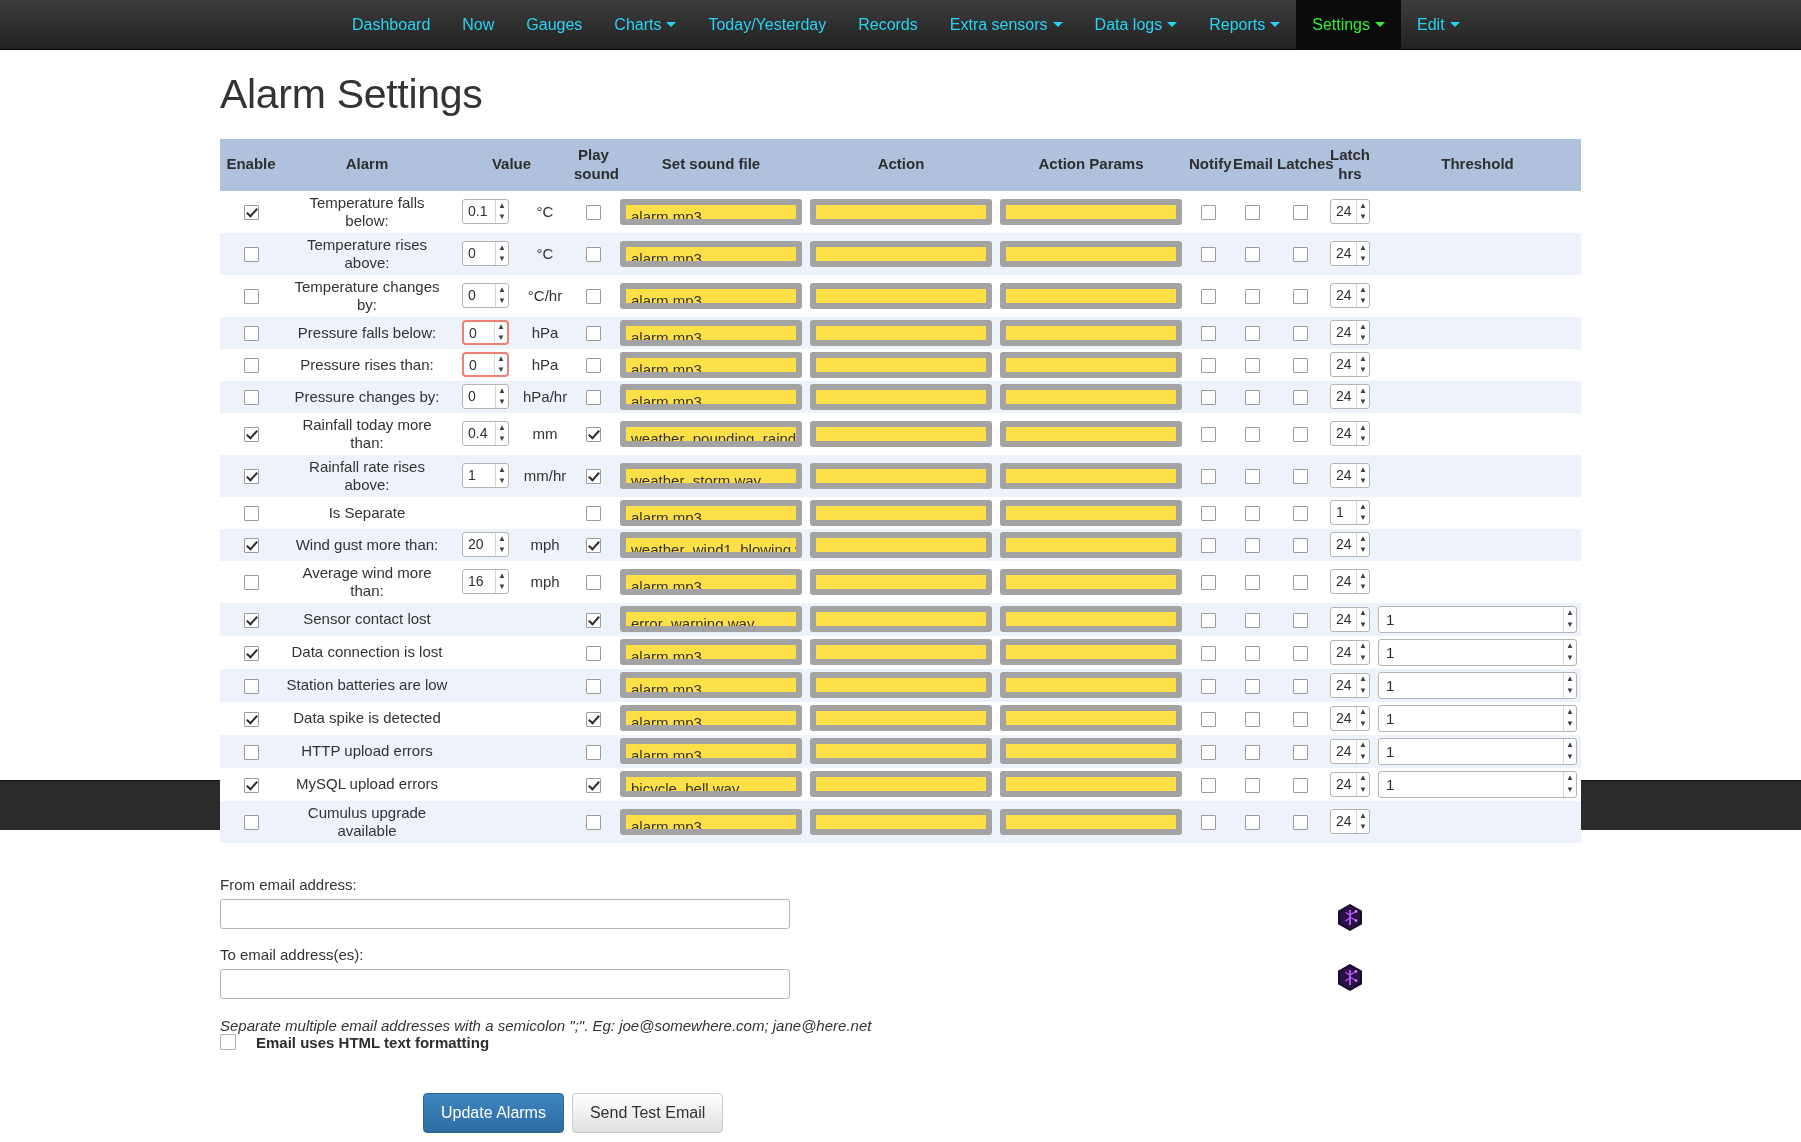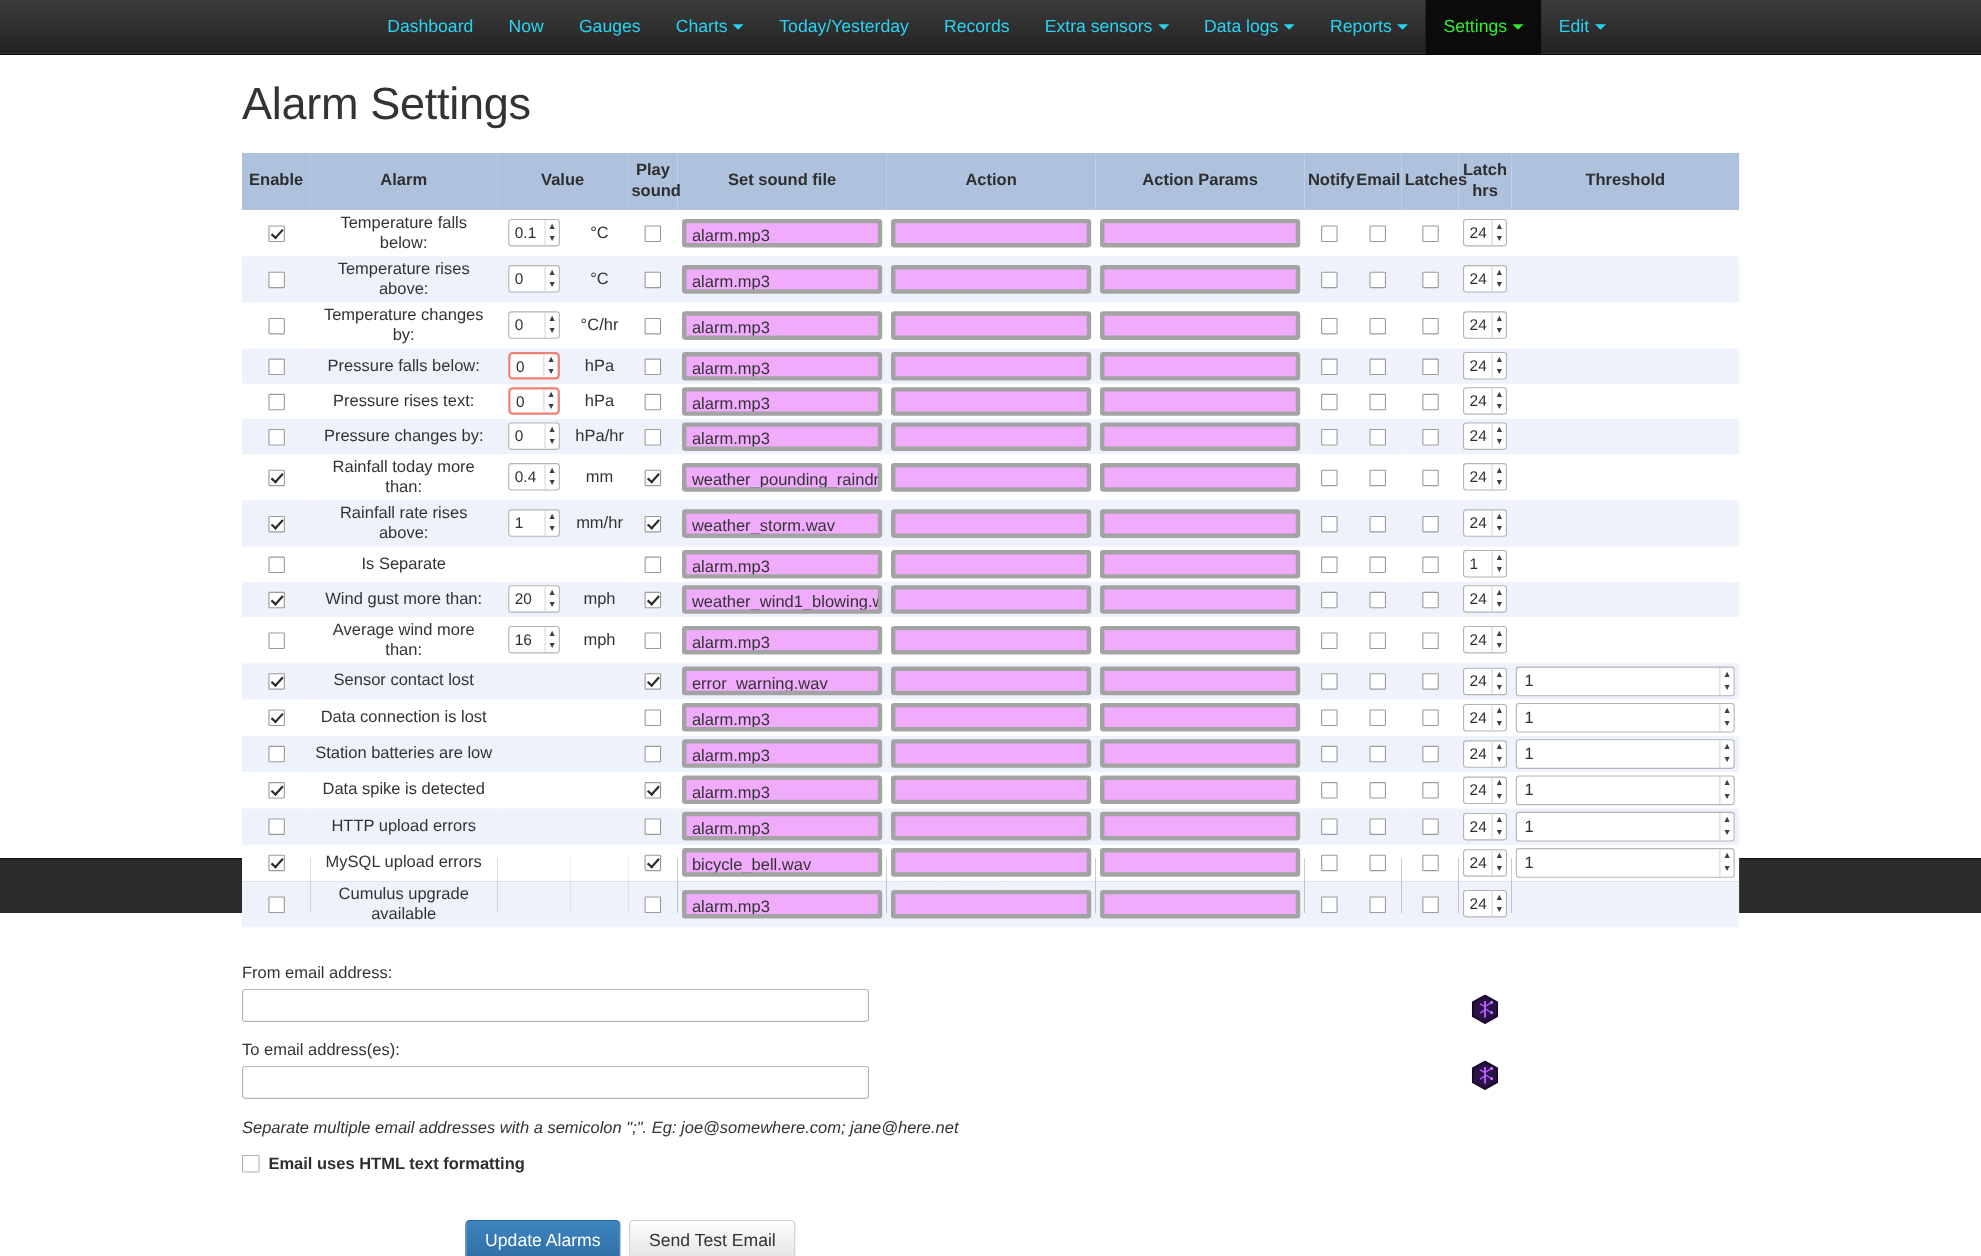--- a/index.html
+++ b/index.html
@@ -179,23 +179,23 @@
   .spin-latch { width: 40px; }
   .spin-thresh { width: 100%; }
   .spin-thresh .val { padding-left: 7px; font-size: 15px; }
   .spin-thresh { height: 27px; }
   .spin-thresh .val { line-height: 25px; }
 
   
   .tinput {
     width: 100%;
     height: 26px;
-    border: 4px solid #a3a3a3;
+    border: 6px solid #a3a3a3;
     border-radius: 3px;
-    background: #f0abfc;
+    background: #fde047;
     font-size: 15px;
     color: #333;
     padding: 0 5px;
     font-family: "Liberation Sans", sans-serif;
     line-height: 24px;
     text-align: left;
     white-space: nowrap;
     overflow: hidden;
     display: block;
   }
@@ -213,22 +213,22 @@
     border: 1px solid #b6b6b6;
     border-radius: 3px;
     background: #fff;
     margin-bottom: 17px;
     display: block;
   }
   .hint { font-size: 15px; color: #333; margin-top: 18px; font-style: italic; }
   .html-check-row {
     display: flex;
     align-items: center;
-    margin-top: 16px;
-    gap: 8px;
+    margin-top: 0;
+    gap: 20px;
   }
   .html-check-row .cbx { width: 16px; height: 16px; border-color: #b0b0b0; }
   .html-check-label { font-weight: bold; font-size: 15px; color: #2e2e2e; }
   .note { font-size: 15px; color: #333; margin-top: 14px; }
 
   .btn-row { margin-top: 42px; display: flex; gap: 8px; padding-left: 203px; }
   .btn {
     font-size: 16px;
     padding: 9px 17px;
     border-radius: 4px;
@@ -476,21 +476,21 @@
                 <span class="val">24</span>
                 <span class="arrows">
                   <span class="up">▲</span>
                   <span class="dn">▼</span>
                 </span>
               </span></td>
             <td></td>
           </tr>
           <tr>
             <td><input type="checkbox" class="cbx" style=""></td>
-            <td class="alarm-label">Pressure rises text:</td>
+            <td class="alarm-label">Pressure rises than:</td>
             <td><span class="spin spin-value error">
                 <span class="val">0</span>
                 <span class="arrows">
                   <span class="up">▲</span>
                   <span class="dn">▼</span>
                 </span>
               </span></td>
             <td>hPa</td>
             <td><input type="checkbox" class="cbx" style=""></td>
             <td>

